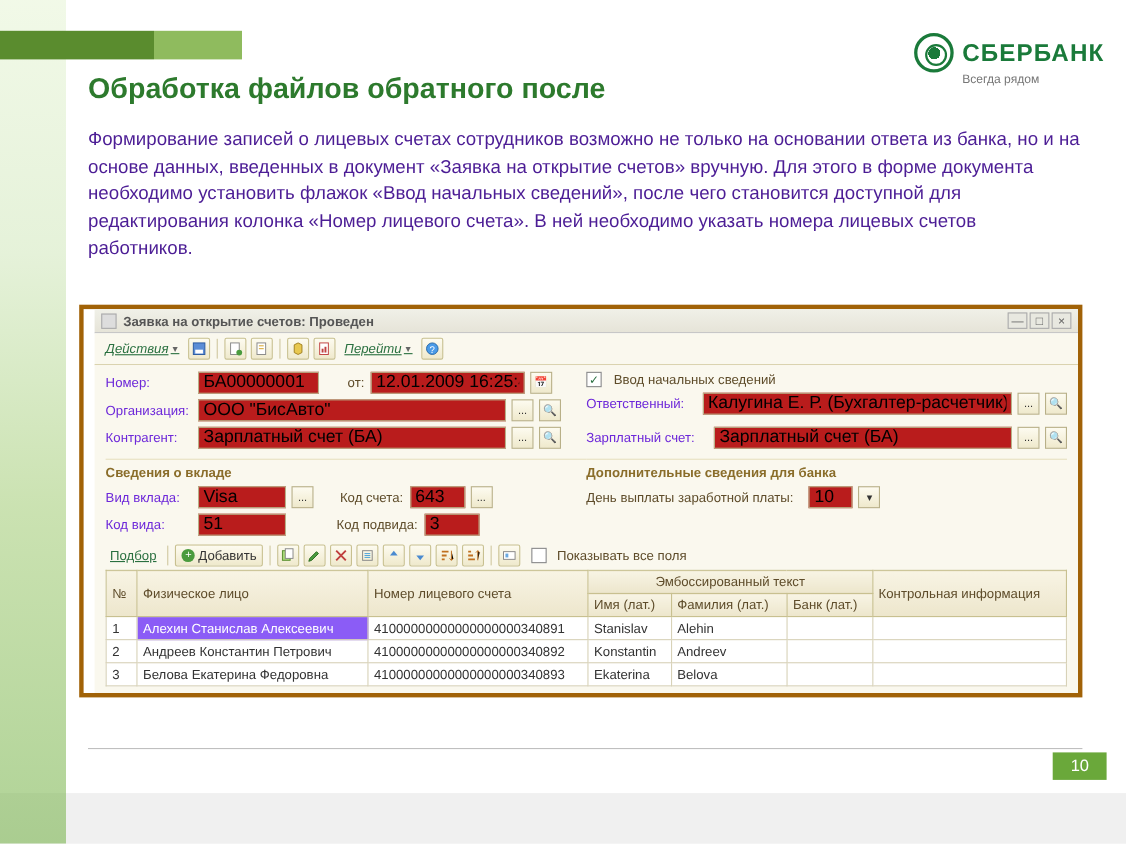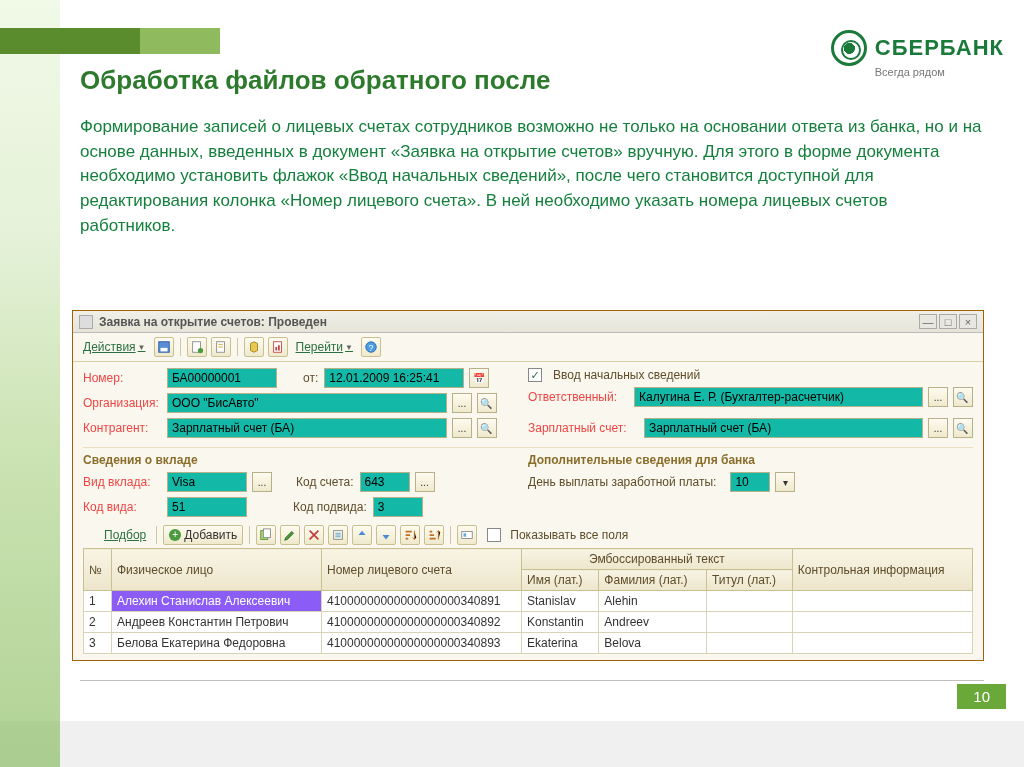--- a/index.html
+++ b/index.html
@@ -14,50 +14,50 @@
   
   .brand { position:absolute; top:30px; right:20px; text-align:left; }
   .brand-row { display:flex; align-items:center; gap:8px; }
   .brand-logo { width:36px; height:36px; border:3px solid #1a7a3a; border-radius:50%; position:relative; }
   .brand-logo::before { content:""; position:absolute; left:7px; top:7px; width:16px; height:16px; border-radius:50%; background:radial-gradient(circle at 40% 40%, #1a7a3a 40%, transparent 41%); border:2px solid #1a7a3a; }
   .brand-name { font-size:22px; font-weight:bold; color:#1a7a3a; letter-spacing:1px; }
   .brand-tag { font-size:11px; color:#777; margin-left:44px; }
   
   .title { position:absolute; top:65px; left:80px; font-size:26px; font-weight:bold; color:#2d7a2d; }
   
-  .para { position:absolute; top:115px; left:80px; right:40px; font-size:17px; line-height:1.45; color:#15803d; }
-  
-  .app { position:absolute; top:310px; left:72px; right:40px; border:1px solid #a16207; background:#fff; font-size:12px; font-family: Tahoma, Arial, sans-serif; color:#333; }
+  .para { position:absolute; top:115px; left:80px; right:40px; font-size:17px; line-height:1.45; color:#4c1d95; }
+  
+  .app { position:absolute; top:277px; left:72px; right:40px; border:4px solid #a16207; background:#fff; font-size:12px; font-family: Tahoma, Arial, sans-serif; color:#333;padding-left:10px; }
   .titlebar { background:linear-gradient(#f0f0e8,#e6e4d8); border-bottom:1px solid #bbb; padding:3px 6px; display:flex; align-items:center; }
   .titlebar .ticon { width:14px; height:14px; background:#ddd; border:1px solid #aaa; margin-right:6px; }
   .titlebar .ttext { font-weight:bold; color:#555; flex:1; }
   .win-btns { display:flex; gap:2px; }
   .win-btns span { width:18px; height:15px; background:#e8e8e0; border:1px solid #aaa; display:flex; align-items:center; justify-content:center; font-size:11px; color:#666; }
   
   .toolbar { background:#faf8ee; border-bottom:1px solid #d6cfa8; padding:4px 6px; display:flex; align-items:center; gap:4px; }
   .tlink { color:#2a7040; text-decoration:underline; cursor:pointer; padding:2px 4px; }
   .tbtn { width:20px; height:20px; border:1px solid #c8c090; background:linear-gradient(#fdfbf0,#efe9cc); border-radius:2px; display:flex; align-items:center; justify-content:center; }
   .tbtn svg { width:14px; height:14px; }
   .tsep { width:1px; height:18px; background:#d0c8a0; margin:0 2px; }
-  .tdd { display:flex; align-items:center; }
+  .tdd { display:flex; align-items:center;font-style:italic; }
   .tdd .arr { font-size:8px; color:#666; margin-left:2px; }
   
   .form { padding:6px 10px; background:#faf8ee; }
   .row { display:flex; align-items:center; margin-bottom:5px; gap:6px; }
-  .lbl { color:#ef4444; font-size:12px; min-width:78px; }
+  .lbl { color:#6d28d9; font-size:12px; min-width:78px; }
   .lblr { color:#5e4c2a; font-size:12px; }
-  .inp { border:1px solid #b8b088; background:#14b8a6; padding:2px 4px; height:20px; font-size:12px; }
+  .inp { border:1px solid #b8b088; background:#b91c1c; padding:2px 4px; height:20px; font-size:16px; }
   .inpbtn { border:1px solid #b8b088; background:linear-gradient(#fdfbf0,#efe9cc); width:20px; height:20px; display:flex; align-items:center; justify-content:center; font-size:10px; margin-left:-1px; }
   .sect { color:#8a6d2a; font-weight:bold; font-size:12px; margin:4px 0 5px; border-top: 1px solid #e8e0c0; padding-top:5px;}
   .sect.first { border-top:none; padding-top:0; }
   .half { display:flex; }
   .half > div { flex:1; }
   .chk { width:14px; height:14px; border:1px solid #888; background:#fff; display:inline-flex; align-items:center; justify-content:center; margin-right:5px; font-size:11px; color:#2a7040; }
   
-  .subtoolbar { display:flex; align-items:center; gap:4px; padding:3px 0;margin-left:17px; }
+  .subtoolbar { display:flex; align-items:center; gap:4px; padding:3px 0; }
   .addbtn { display:flex; align-items:center; gap:3px; padding:2px 5px; border:1px solid #c8c090; background:linear-gradient(#fdfbf0,#efe9cc); border-radius:2px; }
   .addbtn .plus { width:12px; height:12px; background:#4a9b3e; border-radius:50%; color:#fff; font-size:10px; display:flex; align-items:center; justify-content:center; line-height:1; }
   
   table.grid { width:100%; border-collapse:collapse; background:#fff; font-size:12px; }
   table.grid th { background:linear-gradient(#f8f4e4,#ede6cc); border:1px solid #c8c090; padding:3px 5px; font-weight:normal; color:#5e4c2a; text-align:left; }
   table.grid td { border:1px solid #d8d2b8; padding:3px 5px; }
   table.grid tr.sel td.selcell { background:#8b5cf6; color:#fff; }
   
   .pagenum { position:absolute; bottom:12px; right:18px; background:#6aa83a; color:#fff; font-size:15px; padding:4px 16px; }
   .divider { position:absolute; bottom:40px; left:80px; right:40px; height:1px; background:#bfbfbf; }
@@ -290,21 +290,21 @@
           <tr>
             <th rowspan="2" style="width:28px">№</th>
             <th rowspan="2" style="width:210px">Физическое лицо</th>
             <th rowspan="2" style="width:200px">Номер лицевого счета</th>
             <th colspan="3" style="text-align:center">Эмбоссированный текст</th>
             <th rowspan="2">Контрольная информация</th>
           </tr>
           <tr>
             <th>Имя (лат.)</th>
             <th>Фамилия (лат.)</th>
-            <th>Титул (лат.)</th>
+            <th>Банк (лат.)</th>
           </tr>
         </thead>
         <tbody>
           <tr class="sel">
             <td>1</td>
             <td class="selcell">Алехин Станислав Алексеевич</td>
             <td>41000000000000000000340891</td>
             <td>Stanislav</td>
             <td>Alehin</td>
             <td></td>

